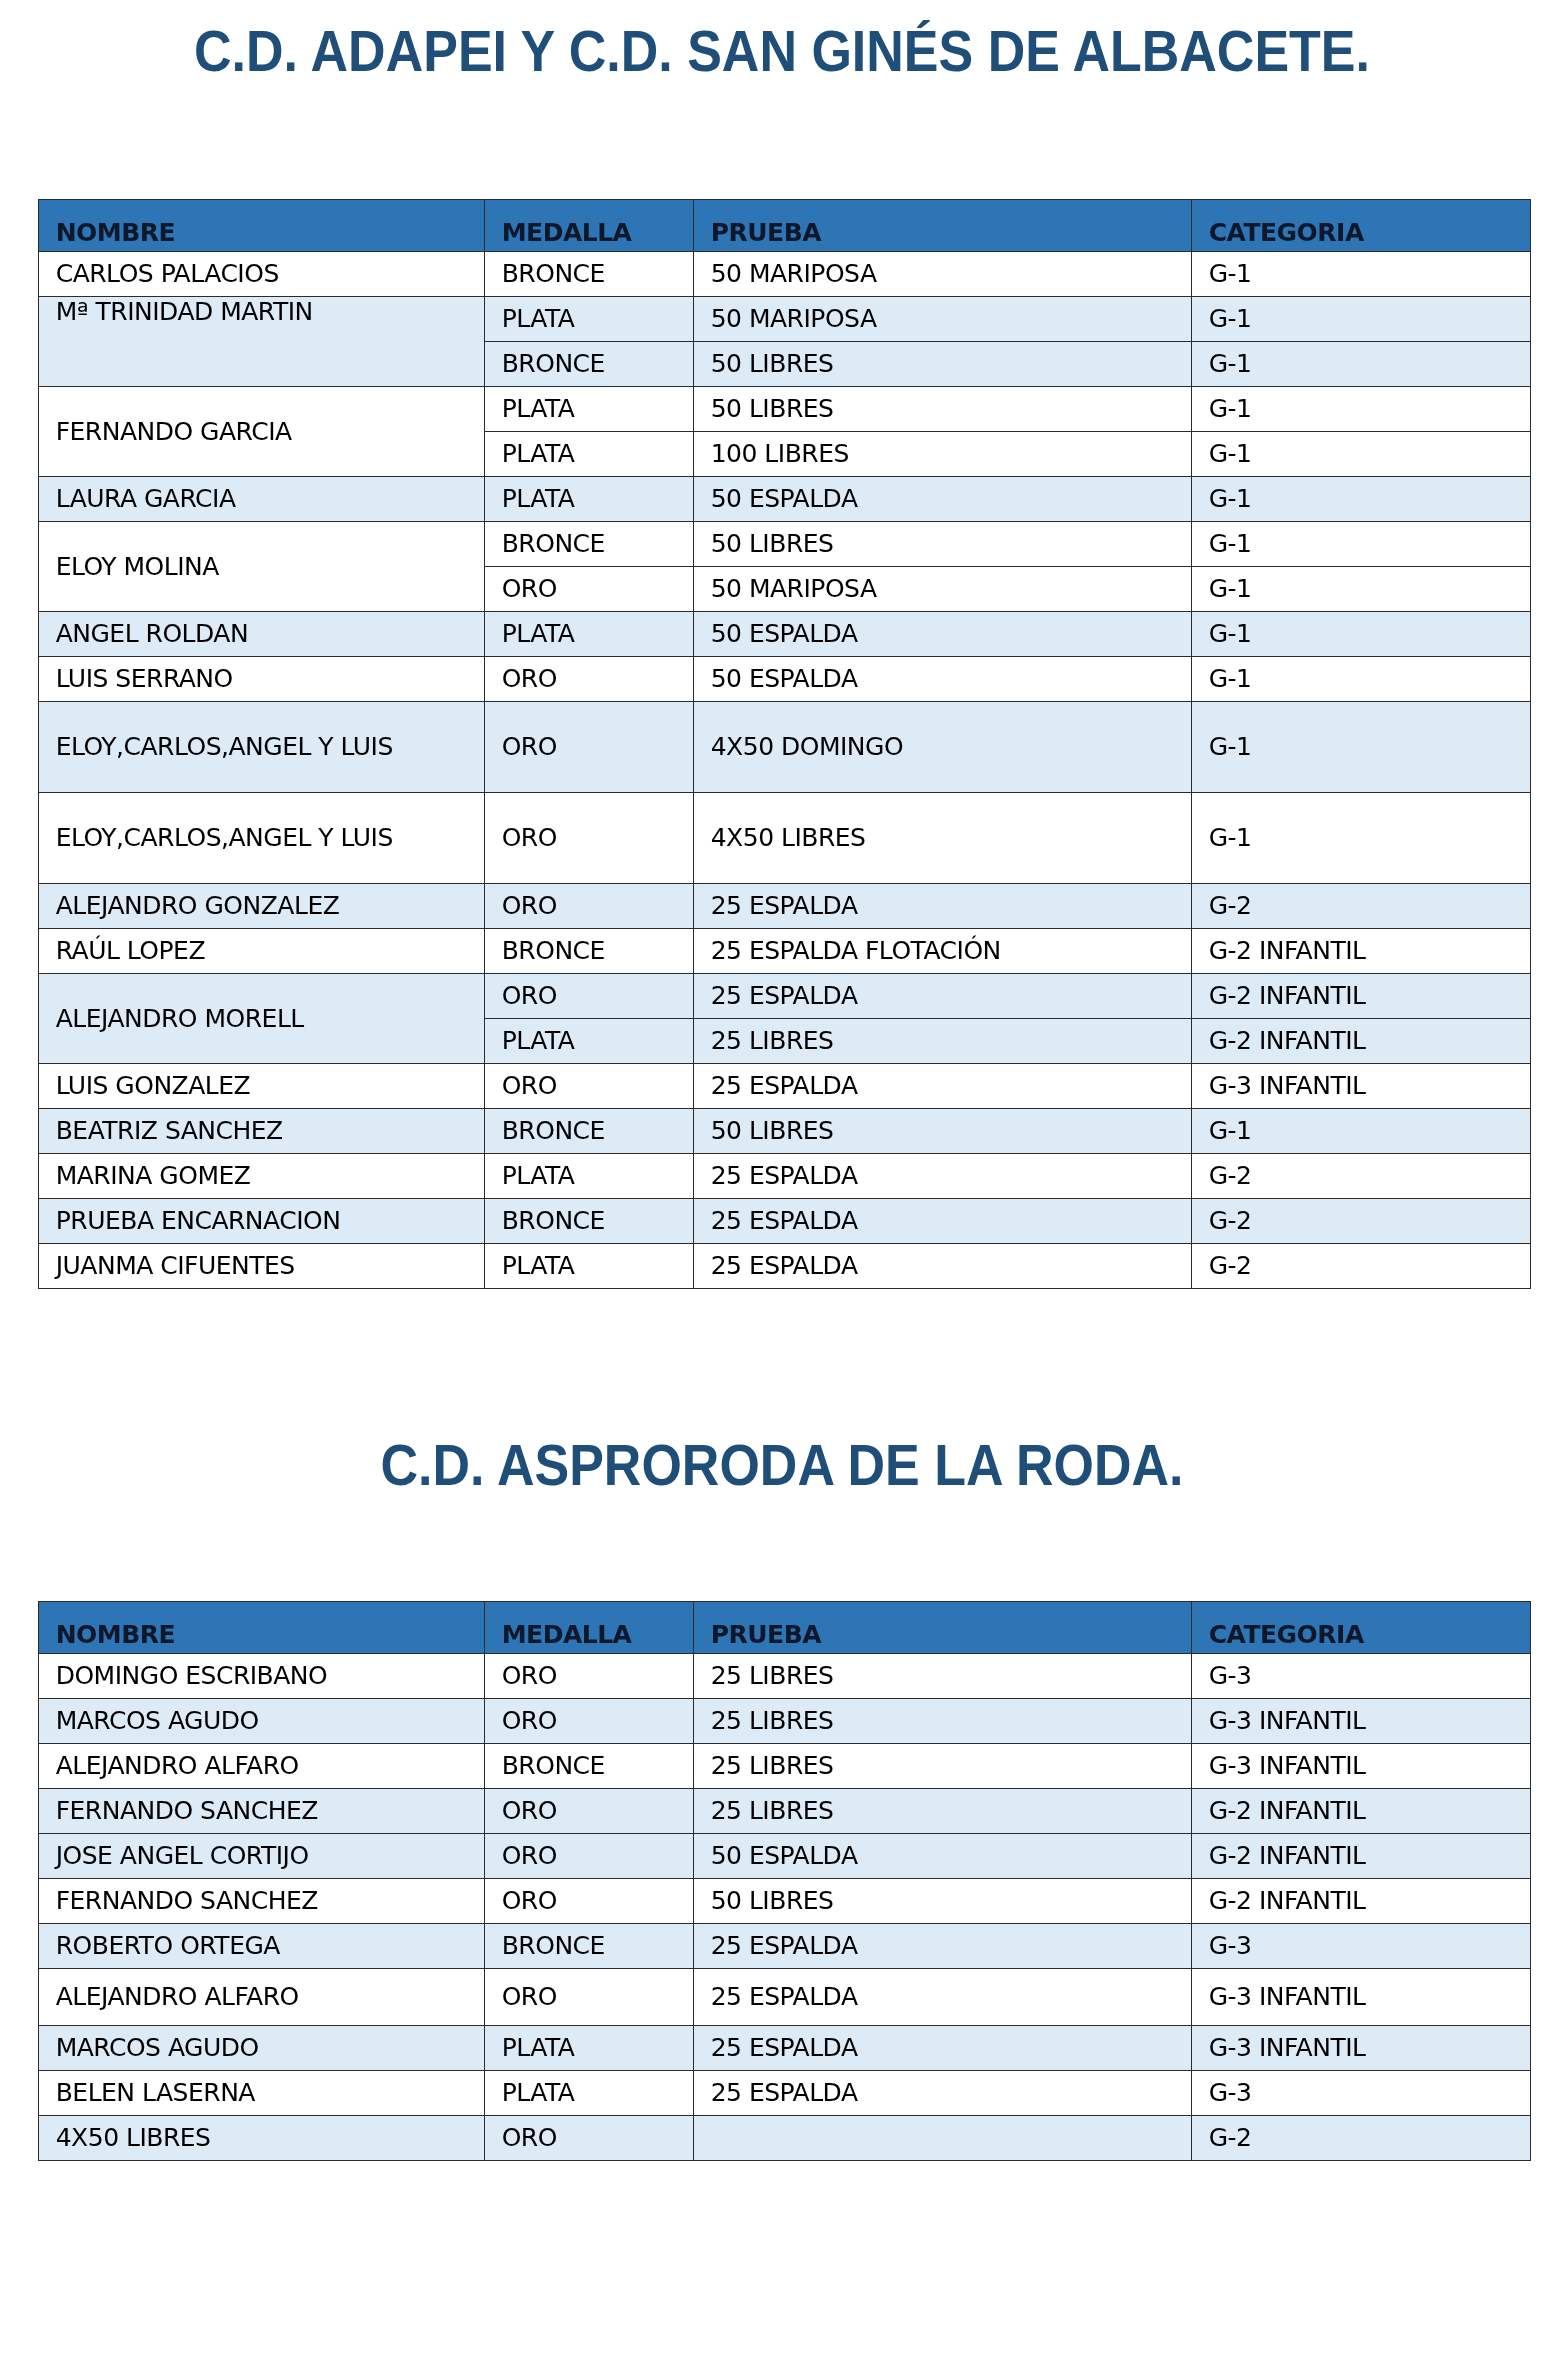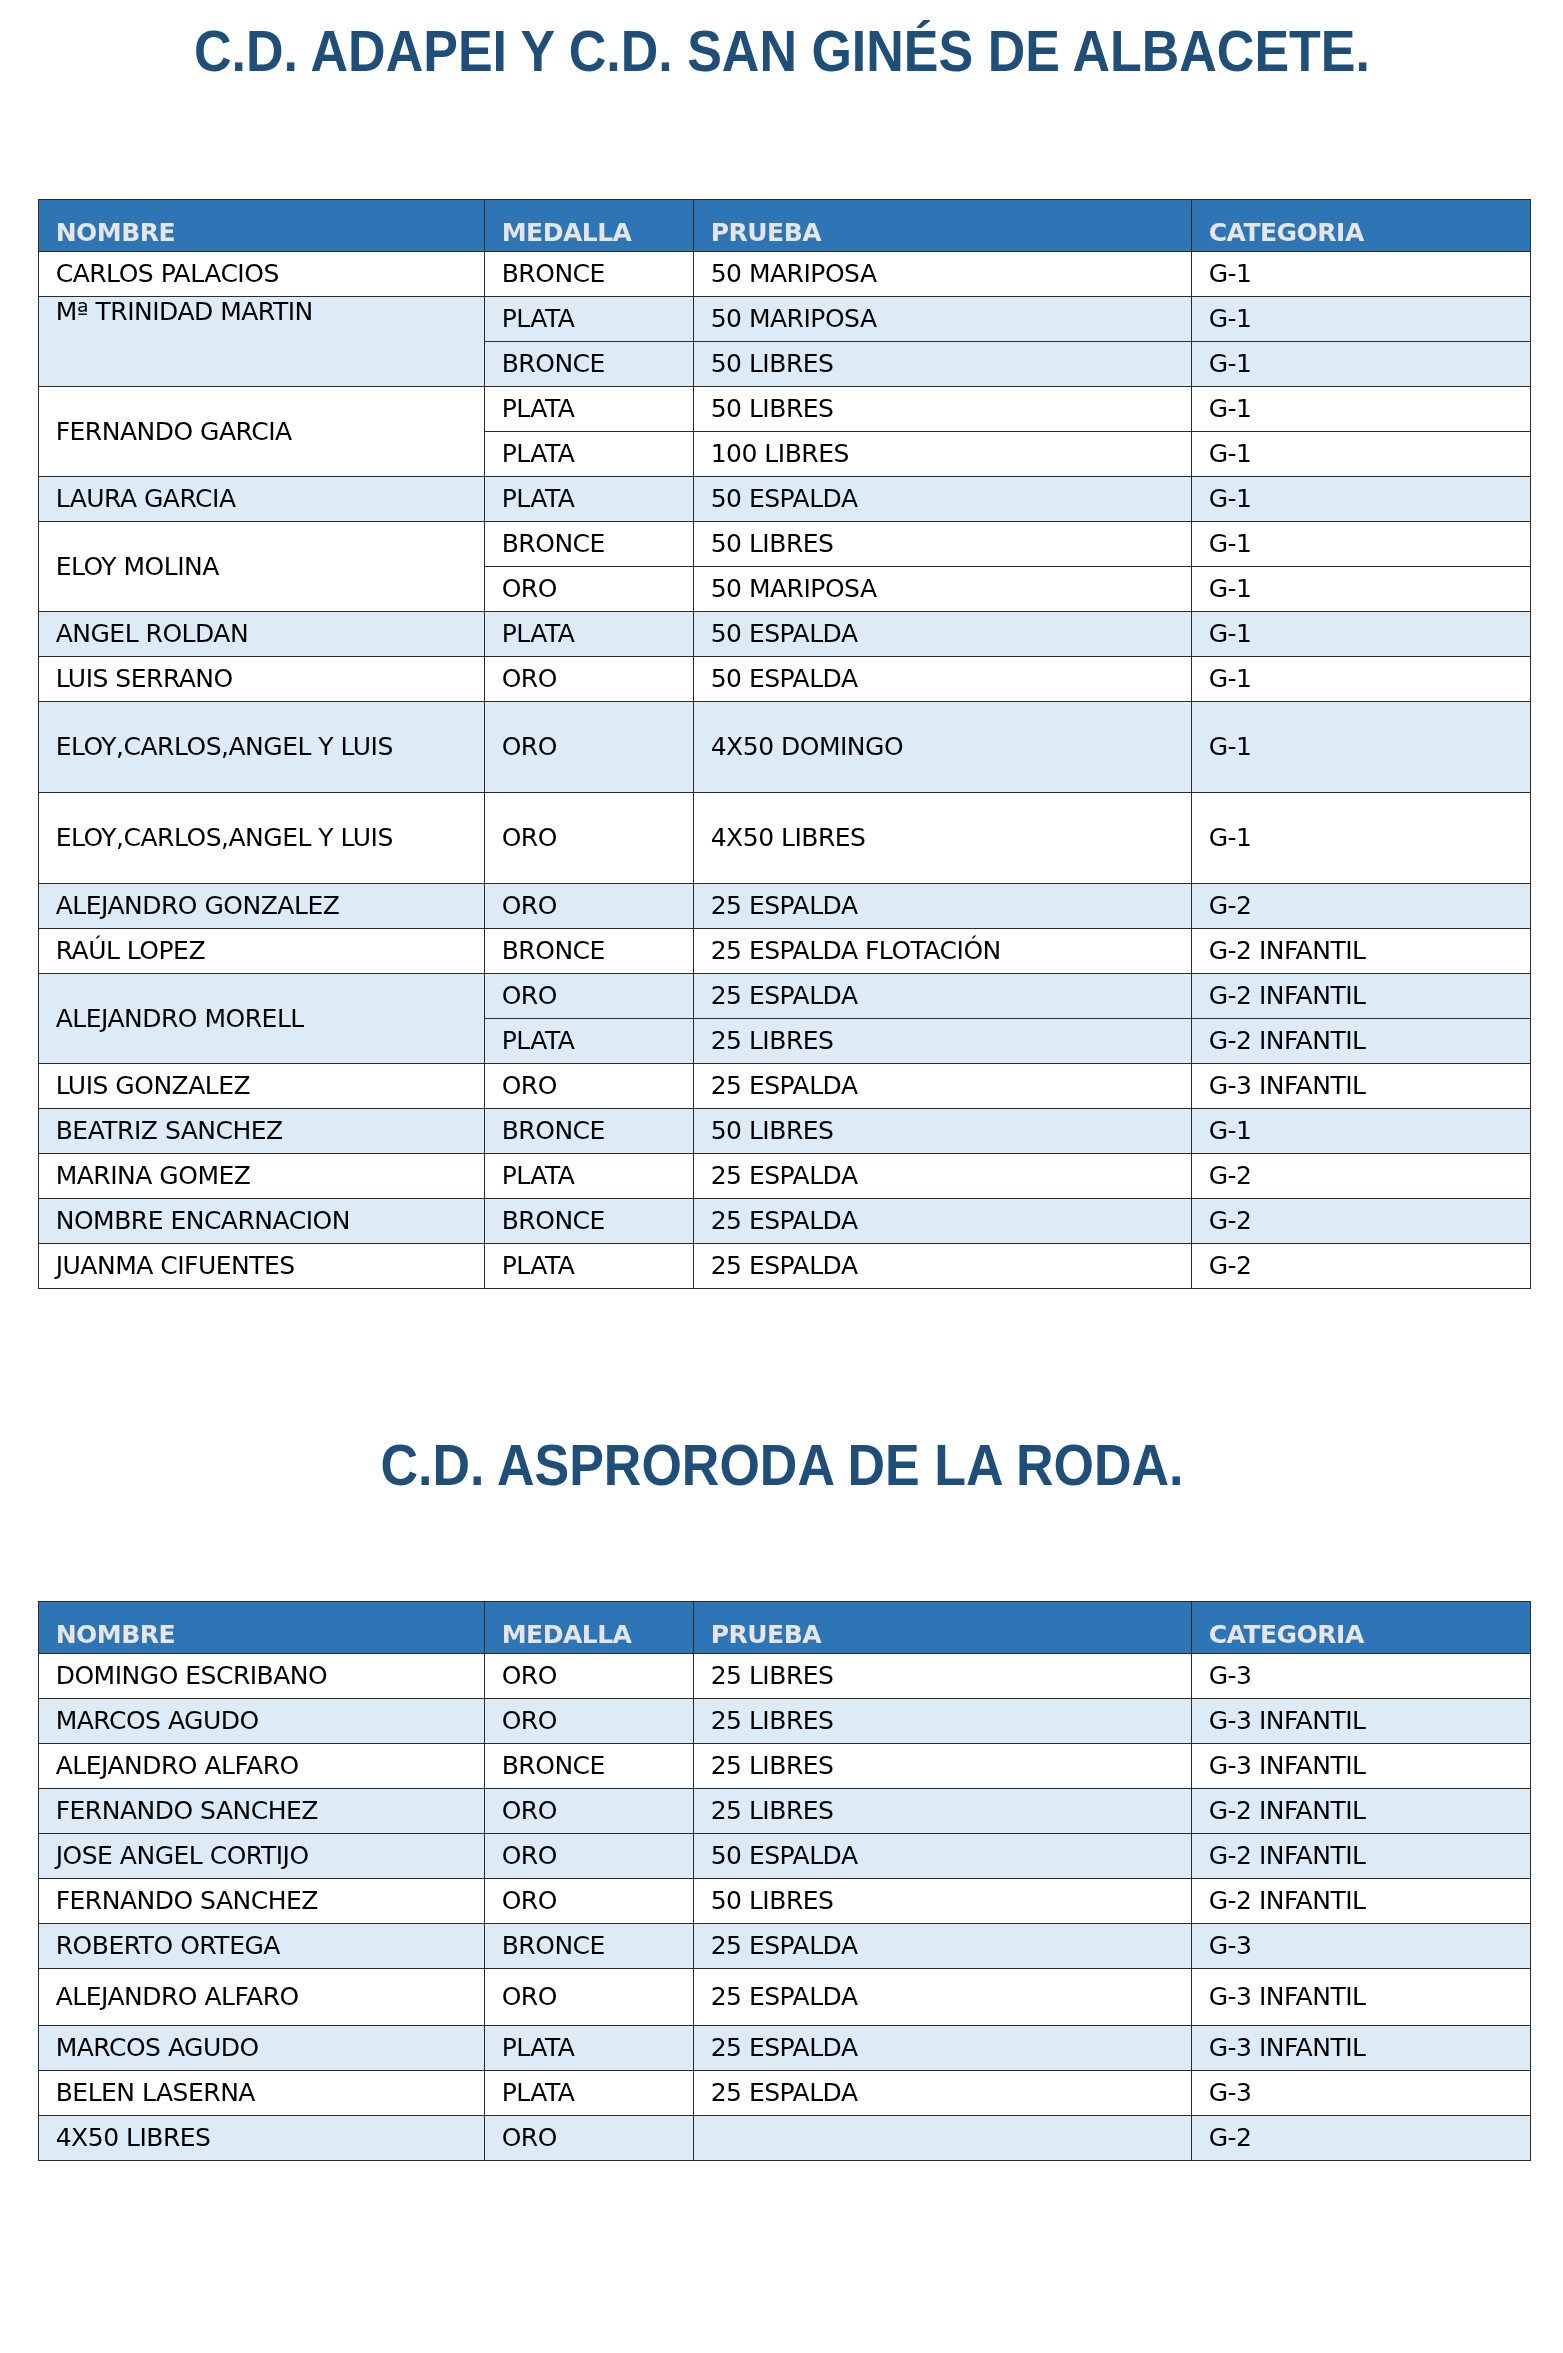--- a/index.html
+++ b/index.html
@@ -23,21 +23,21 @@
   table.results col.c-nombre { width: 446px; }
   table.results col.c-medalla { width: 209px; }
   table.results col.c-prueba { width: 498px; }
   table.results col.c-categoria { width: 339px; }
   table.results th, table.results td {
     border: 1.7px solid #2b2b2b; padding: 0 16.7px; height: 44px;
     text-align: left; vertical-align: middle; white-space: nowrap;
     overflow: hidden; letter-spacing: -0.5px;
   }
   table.results th {
-    background: #2E75B6; color: #e5e5e5; font-weight: bold;
+    background: #2E75B6; color: #0f172a; font-weight: bold;
     padding-top: 3.3px; vertical-align: bottom; padding-bottom: 3.3px;
     border-left-color: #2b2b2b; border-right-color: #2b2b2b;
   }
   table.results tr.shade td { background: #DDEBF7; }
   table.results tr.plain td { background: #ffffff; }
   table.results td.top { vertical-align: top; }
   table.results tr.tall td { height: 90px; }
   table.results tr.mid td { height: 56px; }
   table.results td .wrap { display: inline-block; white-space: normal; max-width: 351px; line-height: 46px; }
 </style>
@@ -165,21 +165,21 @@
         <td>50 LIBRES</td>
         <td>G-1</td>
       </tr>
       <tr class="plain">
         <td><span>MARINA GOMEZ</span></td>
         <td>PLATA</td>
         <td>25 ESPALDA</td>
         <td>G-2</td>
       </tr>
       <tr class="shade">
-        <td><span>NOMBRE ENCARNACION</span></td>
+        <td><span>PRUEBA ENCARNACION</span></td>
         <td>BRONCE</td>
         <td>25 ESPALDA</td>
         <td>G-2</td>
       </tr>
       <tr class="plain">
         <td><span>JUANMA CIFUENTES</span></td>
         <td>PLATA</td>
         <td>25 ESPALDA</td>
         <td>G-2</td>
       </tr>

